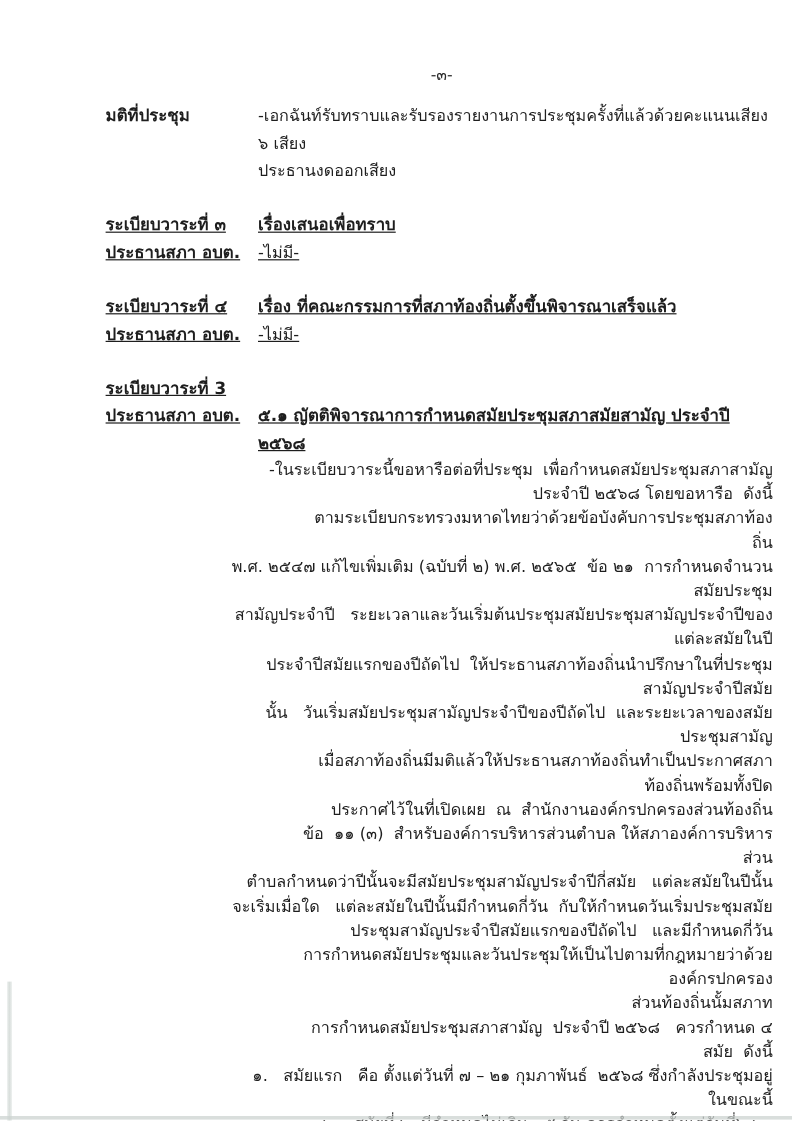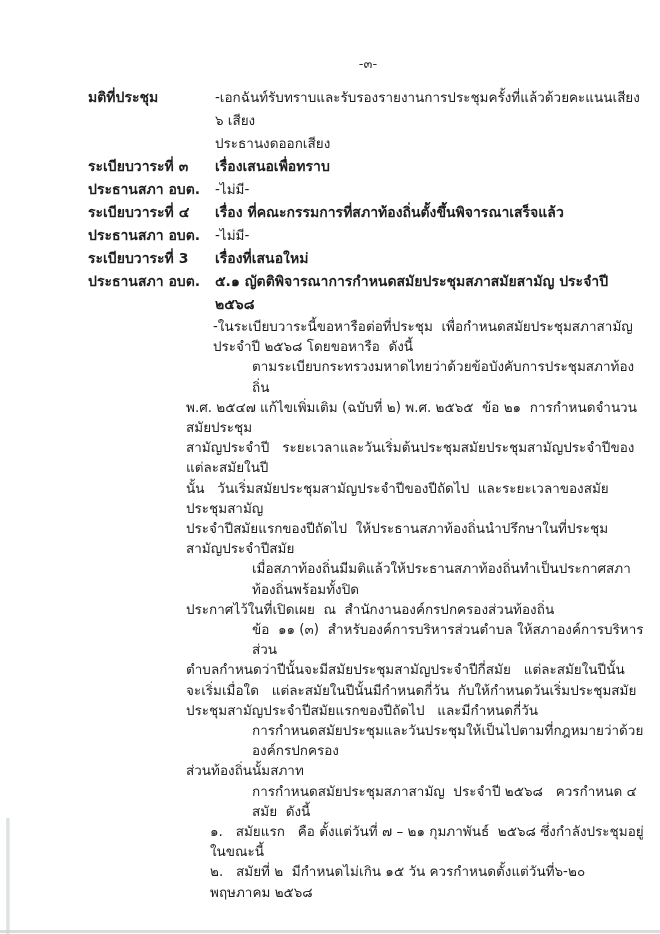--- a/index.html
+++ b/index.html
@@ -22,29 +22,29 @@
     margin-bottom:14px;
     color:#2a2a2a;
   }
   .row{display:flex;align-items:flex-start;}
   .row .lbl{
     flex:none;width:127px;
     font-weight:bold;font-size:14px;line-height:23px;
   }
   .row .val{flex:1;font-size:13.5px;line-height:23px;}
   .row .val.bold{font-weight:bold;font-size:14px;}
-  .section{margin-top:0;}
+  .section{margin-top:22px;text-decoration:underline;}
   .vlines div{white-space:pre-wrap;}
   .body-block{
     margin-left:98px;
     margin-right:4px;
     font-size:13.5px;
     line-height:20.2px;
   }
-  .bl{white-space:pre-wrap;overflow-wrap:break-word;}
+  .bl{white-space:pre-wrap;overflow-wrap:break-word;text-align:right;}
   .bl.f{padding-left:0;}
   .bl.list{padding-left:4px;margin-left:20px;}
   .bl.hang{padding-left:27px;}
   .bl.ind{padding-left:66px;}
   
   .scan-left{
     position:absolute;left:6px;top:818px;width:4px;height:116px;
     background:linear-gradient(to right,#e8ecea,#d9dfdc 50%,#eef1f0);
   }
   .scan-bottom{
@@ -85,36 +85,35 @@
     </div>
     <div class="row">
       <div class="lbl">ประธานสภา อบต.</div>
       <div class="val">-ไม่มี-</div>
     </div>
   </div>
 
   <div class="section">
     <div class="row">
       <div class="lbl">ระเบียบวาระที่ 3</div>
-      <div class="val bold">เรื่องที่เสนอใหม่</div>
     </div>
     <div class="row">
       <div class="lbl">ประธานสภา อบต.</div>
       <div class="val bold">๕.๑ ญัตติพิจารณาการกำหนดสมัยประชุมสภาสมัยสามัญ  ประจำปี  ๒๕๖๘</div>
     </div>
   </div>
 
   <div class="body-block">
     <div class="bl hang">-ในระเบียบวาระนี้ขอหารือต่อที่ประชุม  เพื่อกำหนดสมัยประชุมสภาสามัญ</div>
     <div class="bl hang">ประจำปี ๒๕๖๘ โดยขอหารือ  ดังนี้</div>
     <div class="bl ind">ตามระเบียบกระทรวงมหาดไทยว่าด้วยข้อบังคับการประชุมสภาท้องถิ่น</div>
     <div class="bl f">พ.ศ. ๒๕๔๗ แก้ไขเพิ่มเติม (ฉบับที่ ๒) พ.ศ. ๒๕๖๕  ข้อ ๒๑  การกำหนดจำนวนสมัยประชุม</div>
     <div class="bl f">สามัญประจำปี   ระยะเวลาและวันเริ่มต้นประชุมสมัยประชุมสามัญประจำปีของแต่ละสมัยในปี</div>
+    <div class="bl f">ประจำปีสมัยแรกของปีถัดไป  ให้ประธานสภาท้องถิ่นนำปรึกษาในที่ประชุมสามัญประจำปีสมัย</div>
     <div class="bl f">นั้น   วันเริ่มสมัยประชุมสามัญประจำปีของปีถัดไป  และระยะเวลาของสมัยประชุมสามัญ</div>
-    <div class="bl f">ประจำปีสมัยแรกของปีถัดไป  ให้ประธานสภาท้องถิ่นนำปรึกษาในที่ประชุมสามัญประจำปีสมัย</div>
     <div class="bl ind">เมื่อสภาท้องถิ่นมีมติแล้วให้ประธานสภาท้องถิ่นทำเป็นประกาศสภาท้องถิ่นพร้อมทั้งปิด</div>
     <div class="bl f">ประกาศไว้ในที่เปิดเผย  ณ  สำนักงานองค์กรปกครองส่วนท้องถิ่น</div>
     <div class="bl ind">ข้อ  ๑๑ (๓)  สำหรับองค์การบริหารส่วนตำบล ให้สภาองค์การบริหารส่วน</div>
     <div class="bl f">ตำบลกำหนดว่าปีนั้นจะมีสมัยประชุมสามัญประจำปีกี่สมัย   แต่ละสมัยในปีนั้น</div>
     <div class="bl f">จะเริ่มเมื่อใด   แต่ละสมัยในปีนั้นมีกำหนดกี่วัน  กับให้กำหนดวันเริ่มประชุมสมัย</div>
     <div class="bl f">ประชุมสามัญประจำปีสมัยแรกของปีถัดไป   และมีกำหนดกี่วัน</div>
     <div class="bl ind">การกำหนดสมัยประชุมและวันประชุมให้เป็นไปตามที่กฎหมายว่าด้วยองค์กรปกครอง</div>
     <div class="bl f">ส่วนท้องถิ่นนั้มสภาท</div>
     <div class="bl ind">การกำหนดสมัยประชุมสภาสามัญ  ประจำปี ๒๕๖๘   ควรกำหนด ๔ สมัย  ดังนี้</div>
     <div class="bl list">๑.   สมัยแรก   คือ ตั้งแต่วันที่ ๗ – ๒๑ กุมภาพันธ์  ๒๕๖๘ ซึ่งกำลังประชุมอยู่ในขณะนี้</div>

